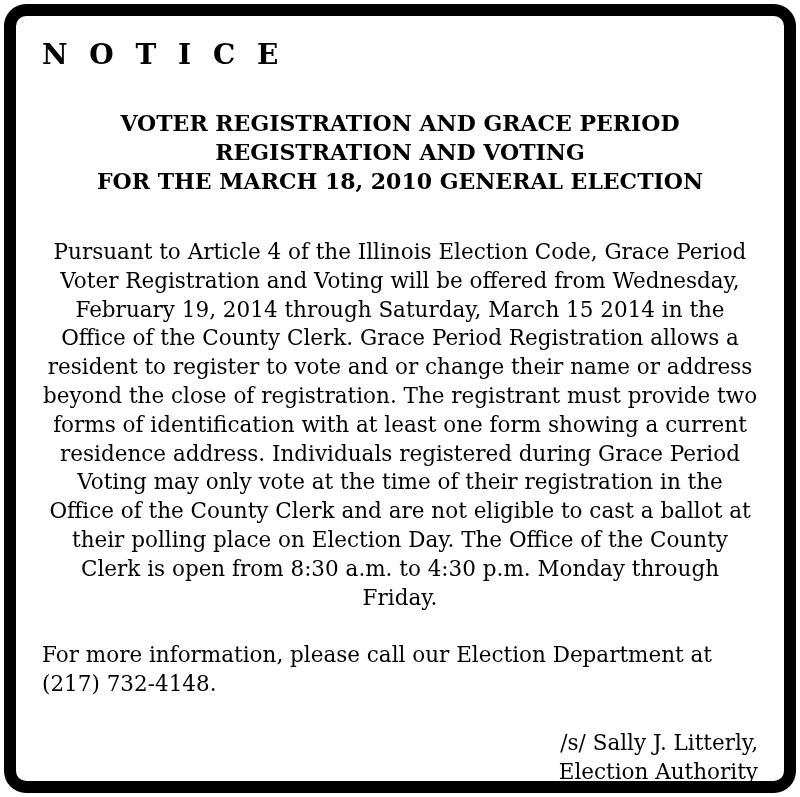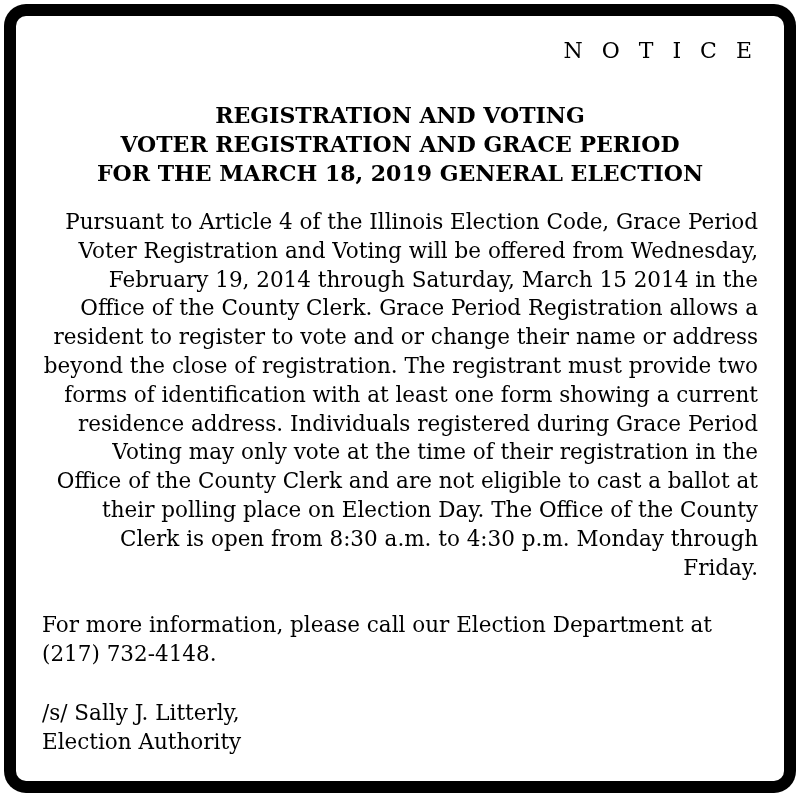--- a/index.html
+++ b/index.html
@@ -31,69 +31,70 @@
     top: 12px;
     right: 12px;
     bottom: 12px;
     background: #ffffff;
     border-radius: 10px;
     box-sizing: border-box;
     padding: 14px 26px 20px 26px;
     overflow: hidden;
   }
   .notice-title {
-    text-align: right;
-    font-weight: normal;
-    font-size: 22px;
+    text-align: left;
+    font-weight: bold;
+    font-size: 28px;
     letter-spacing: 6px;
     margin: 8px 0 0 0;
   }
   .heading-block {
     text-align: center;
     font-weight: bold;
     font-size: 22px;
     line-height: 1.32;
     margin-top: 38px;
   }
   .body-block {
     font-size: 21.5px;
     line-height: 1.34;
-    margin-top: 20px;
-    text-align: right;
+    margin-top: 42px;
+    text-align: center;
   }
   .info-block {
     font-size: 21.5px;
     line-height: 1.34;
     margin-top: 29px;
   }
   .signature-block {
     font-size: 21.5px;
     line-height: 1.34;
     margin-top: 30px;
   }
   .sig-line {
     display: block;
+    text-align: right;
   }
   .heading-line {
     display: block;
   }
 </style>
 </head>
 <body>
 
 <div class="page">
   <div class="frame">
     <div class="inner">
 
       <div class="notice-title">N O T I C E</div>
 
       <div class="heading-block">
+        <span class="heading-line">VOTER REGISTRATION AND GRACE PERIOD</span>
         <span class="heading-line">REGISTRATION AND VOTING</span>
-        <span class="heading-line">VOTER REGISTRATION AND GRACE PERIOD</span>
-        <span class="heading-line">FOR THE MARCH 18, 2019 GENERAL ELECTION</span>
+        <span class="heading-line">FOR THE MARCH 18, 2010 GENERAL ELECTION</span>
       </div>
 
       <div class="body-block">Pursuant to Article 4 of the Illinois Election Code, Grace Period Voter Registration and Voting will be offered from Wednesday, February 19, 2014 through Saturday, March 15 2014 in the Office of the County Clerk. Grace Period Registration allows a resident to register to vote and or change their name or address beyond the close of registration.  The registrant must provide two forms of identification with at least one form showing a current residence address.  Individuals registered during Grace Period Voting may only vote at the time of their registration in the Office of the County Clerk and are not eligible to cast a ballot at their polling place on Election Day.  The Office of the County Clerk is open from 8:30 a.m. to 4:30 p.m. Monday through Friday.</div>
 
       <div class="info-block">For more information, please call our Election Department at (217) 732-4148.</div>
 
       <div class="signature-block">
         <span class="sig-line">/s/ Sally J. Litterly,</span>
         <span class="sig-line">Election Authority</span>
       </div>

